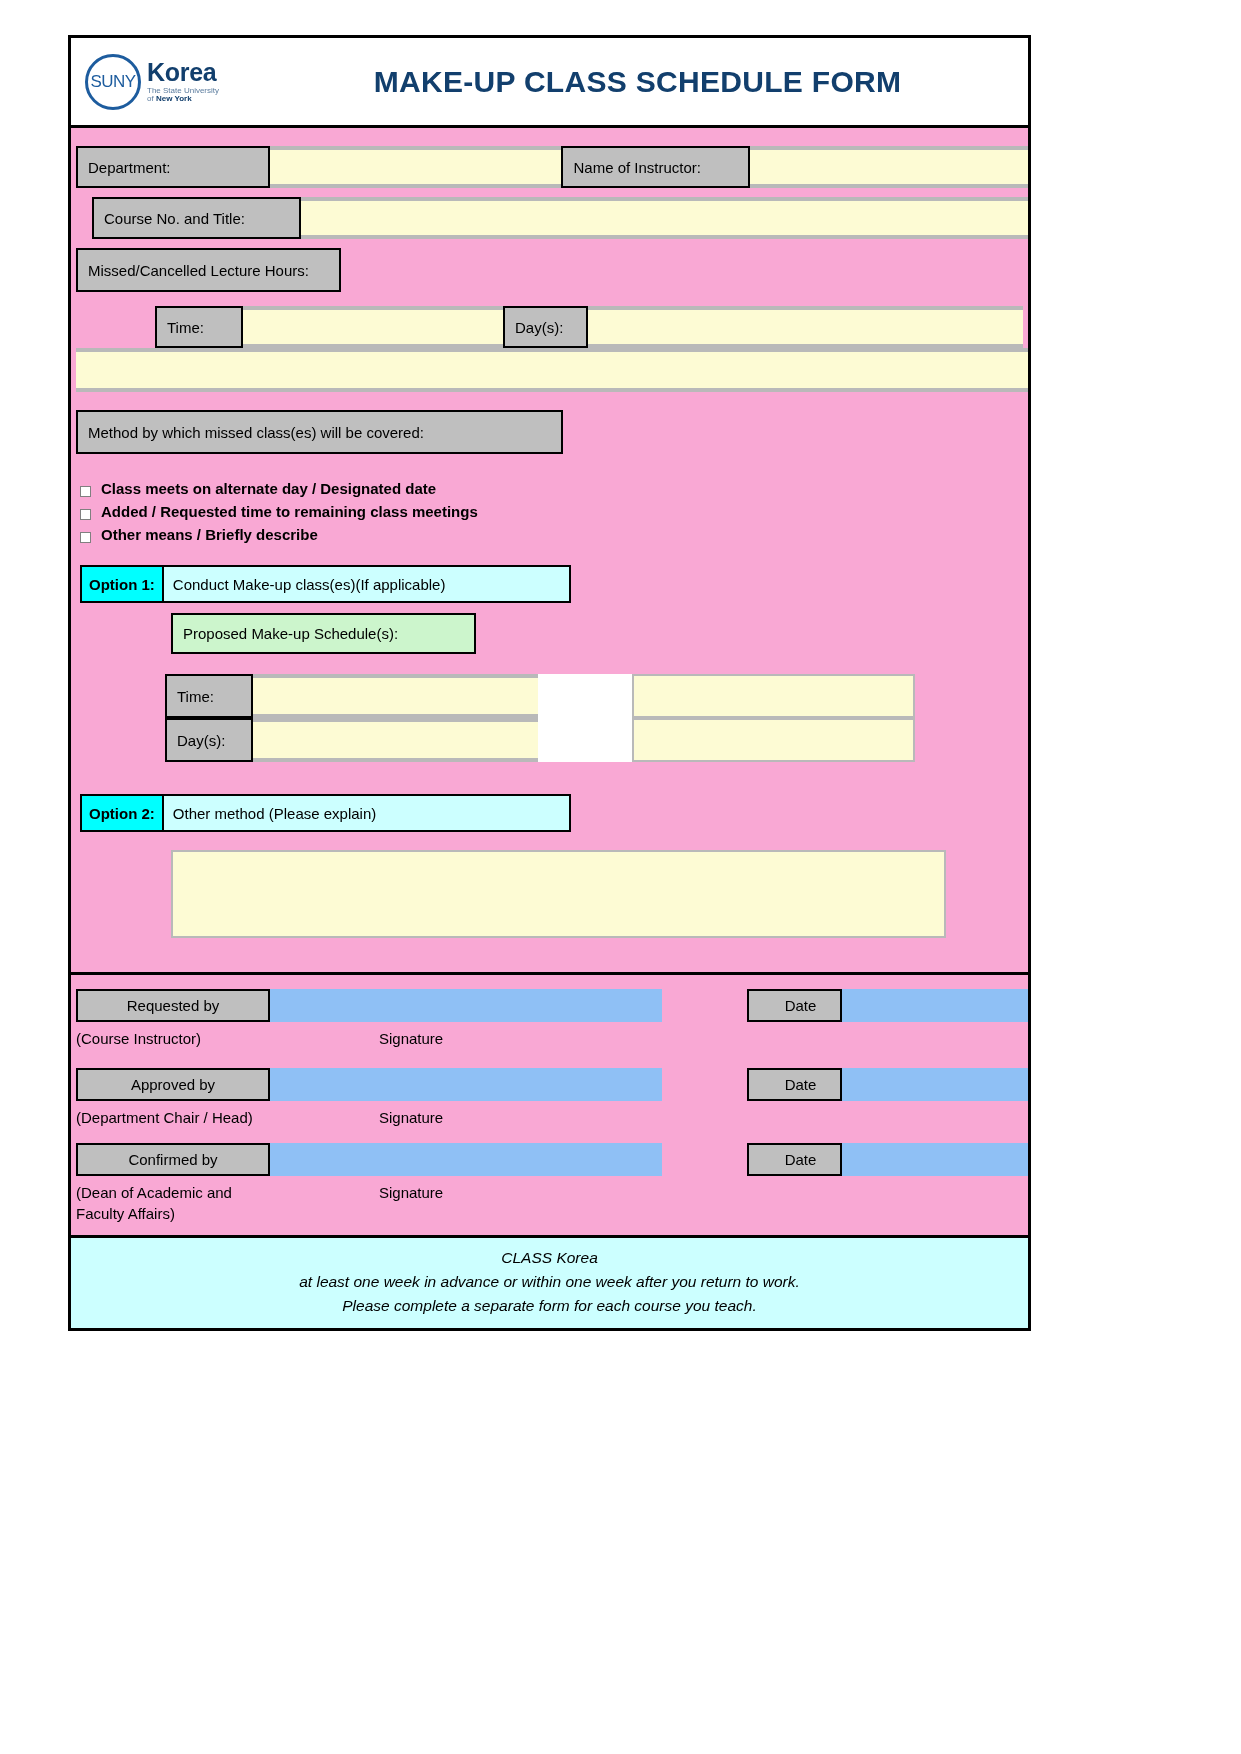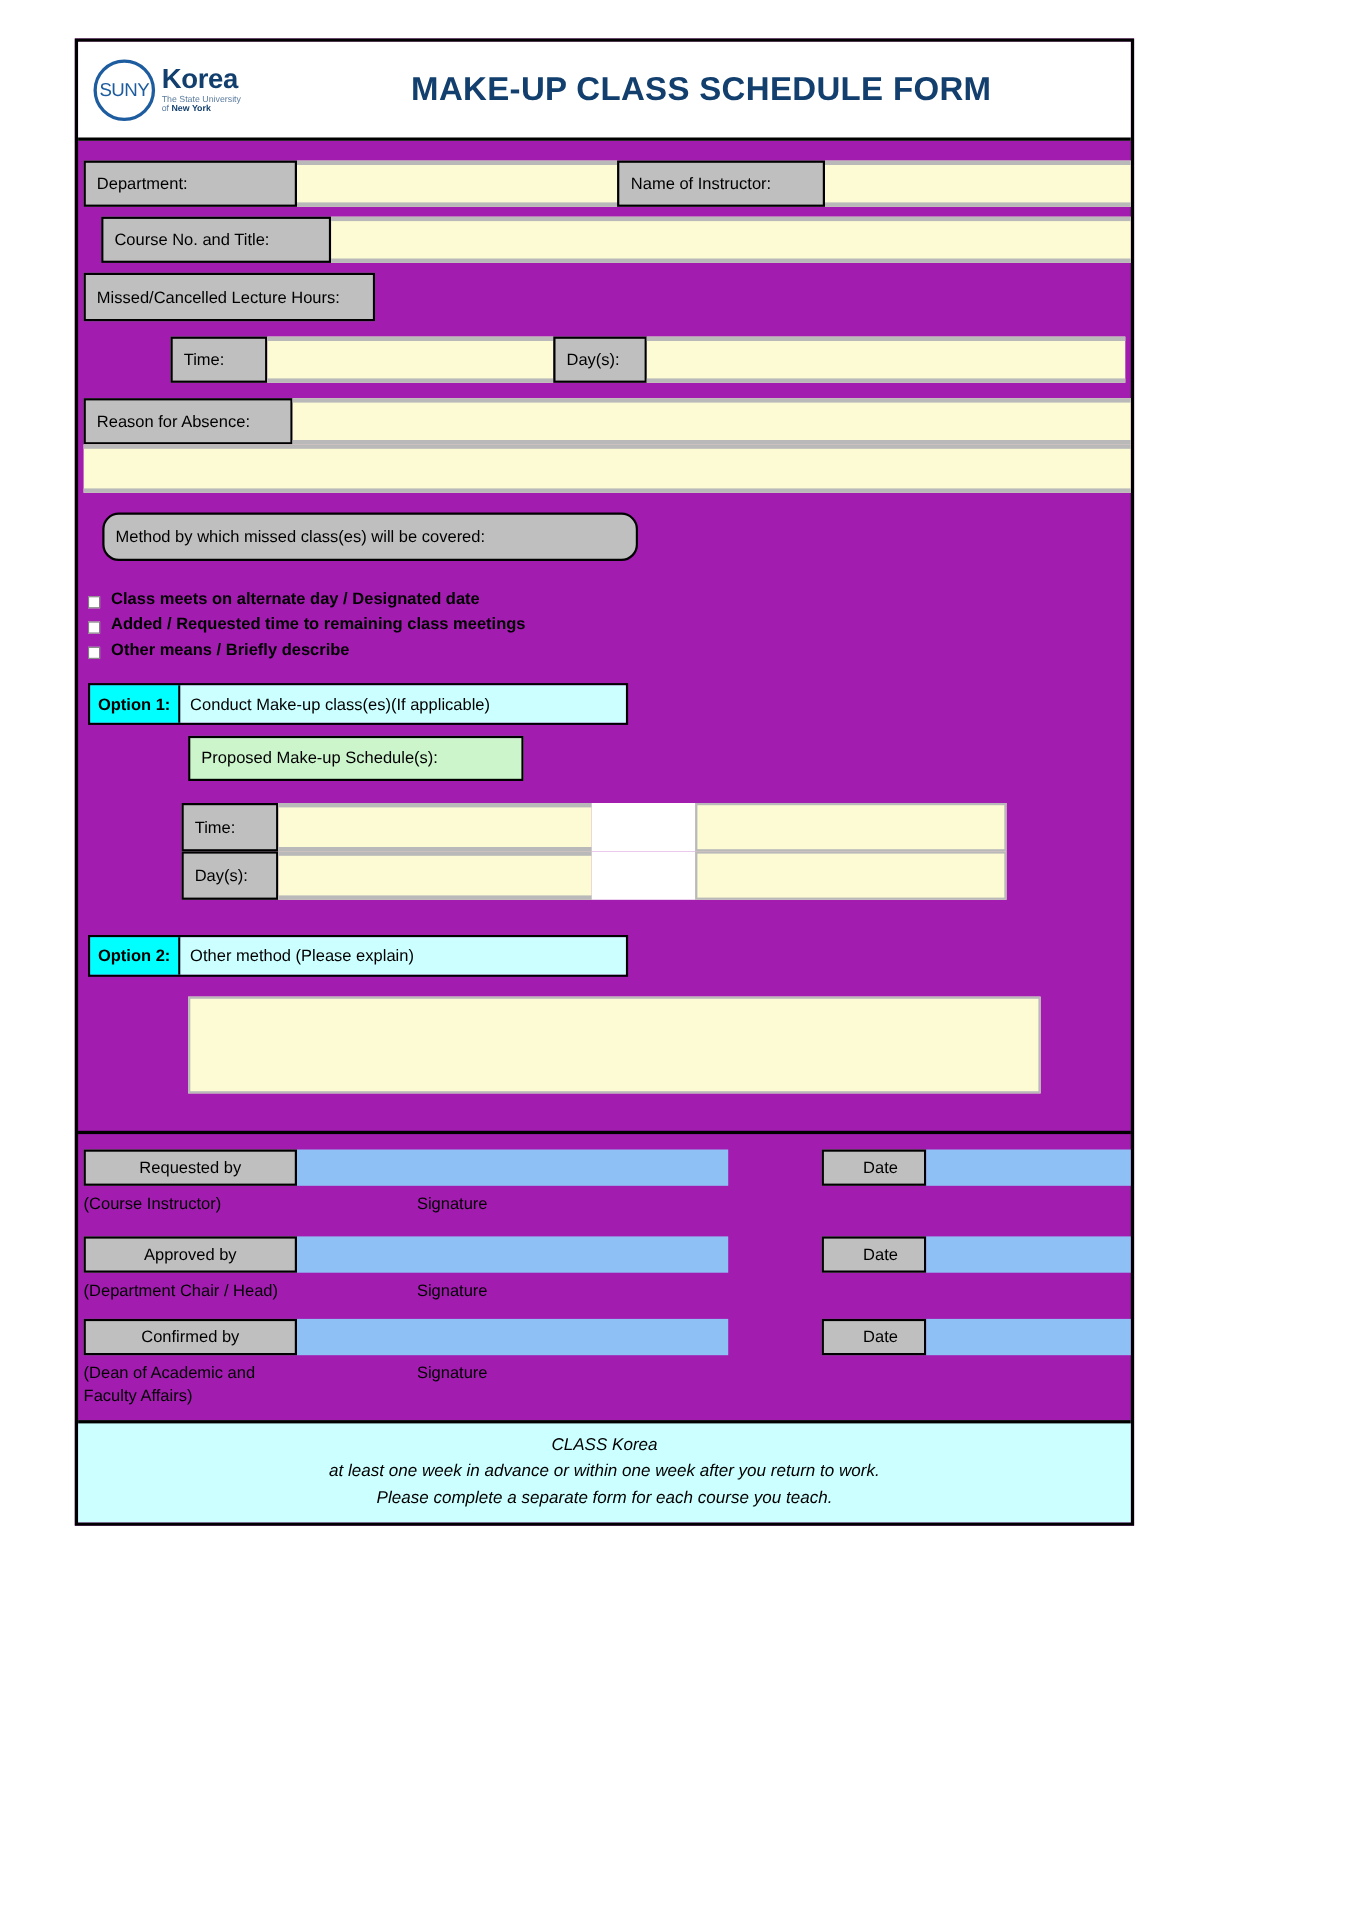--- a/index.html
+++ b/index.html
@@ -16,21 +16,21 @@
     overflow: hidden;
   }
 
   .page {
     position: absolute;
     left: 68px;
     top: 35px;
     width: 963px;
     border: 3px solid #000;
     box-sizing: border-box;
-    background: #a21caf;
+    background: #f9a8d4;
   }
 
   
   .header {
     height: 90px;
     display: flex;
     align-items: center;
     border-bottom: 3px solid #000;
     box-sizing: border-box;
     padding: 0 8px;
@@ -306,30 +306,26 @@
       <div class="lbl" style="width:265px;margin-left:5px;height:44px;">Missed/Cancelled Lecture Hours:</div>
     </div>
 
     <div class="row" style="margin-top:14px;">
       <div class="lbl" style="width:88px;margin-left:84px;">Time:</div>
       <div class="fld" style="width:260px;"></div>
       <div class="lbl" style="width:85px;">Day(s):</div>
       <div class="fld" style="width:435px;"></div>
     </div>
 
-    <div class="row" style="margin-top:14px;">
-      <div class="lbl" style="width:190px;margin-left:5px;">Reason for Absence:</div>
-      <div class="fld" style="width:763px;"></div>
-    </div>
     <div class="row" style="margin-top:0;">
       <div class="fld" style="width:953px;margin-left:5px;height:44px;"></div>
     </div>
 
     <div class="row" style="margin-top:18px;">
-      <div class="lbl" style="width:487px;margin-left:22px;height:44px;border-radius:15px;">Method by which missed class(es) will be covered:</div>
+      <div class="lbl" style="width:487px;margin-left:5px;height:44px;">Method by which missed class(es) will be covered:</div>
     </div>
 
     <div class="checks">
       <div class="check-col left">
         <div class="chk-item">
           <span class="cbox"></span>
           <span>Class meets on alternate day / Designated date</span>
         </div>
         <div class="chk-item">
           <span class="cbox"></span>

